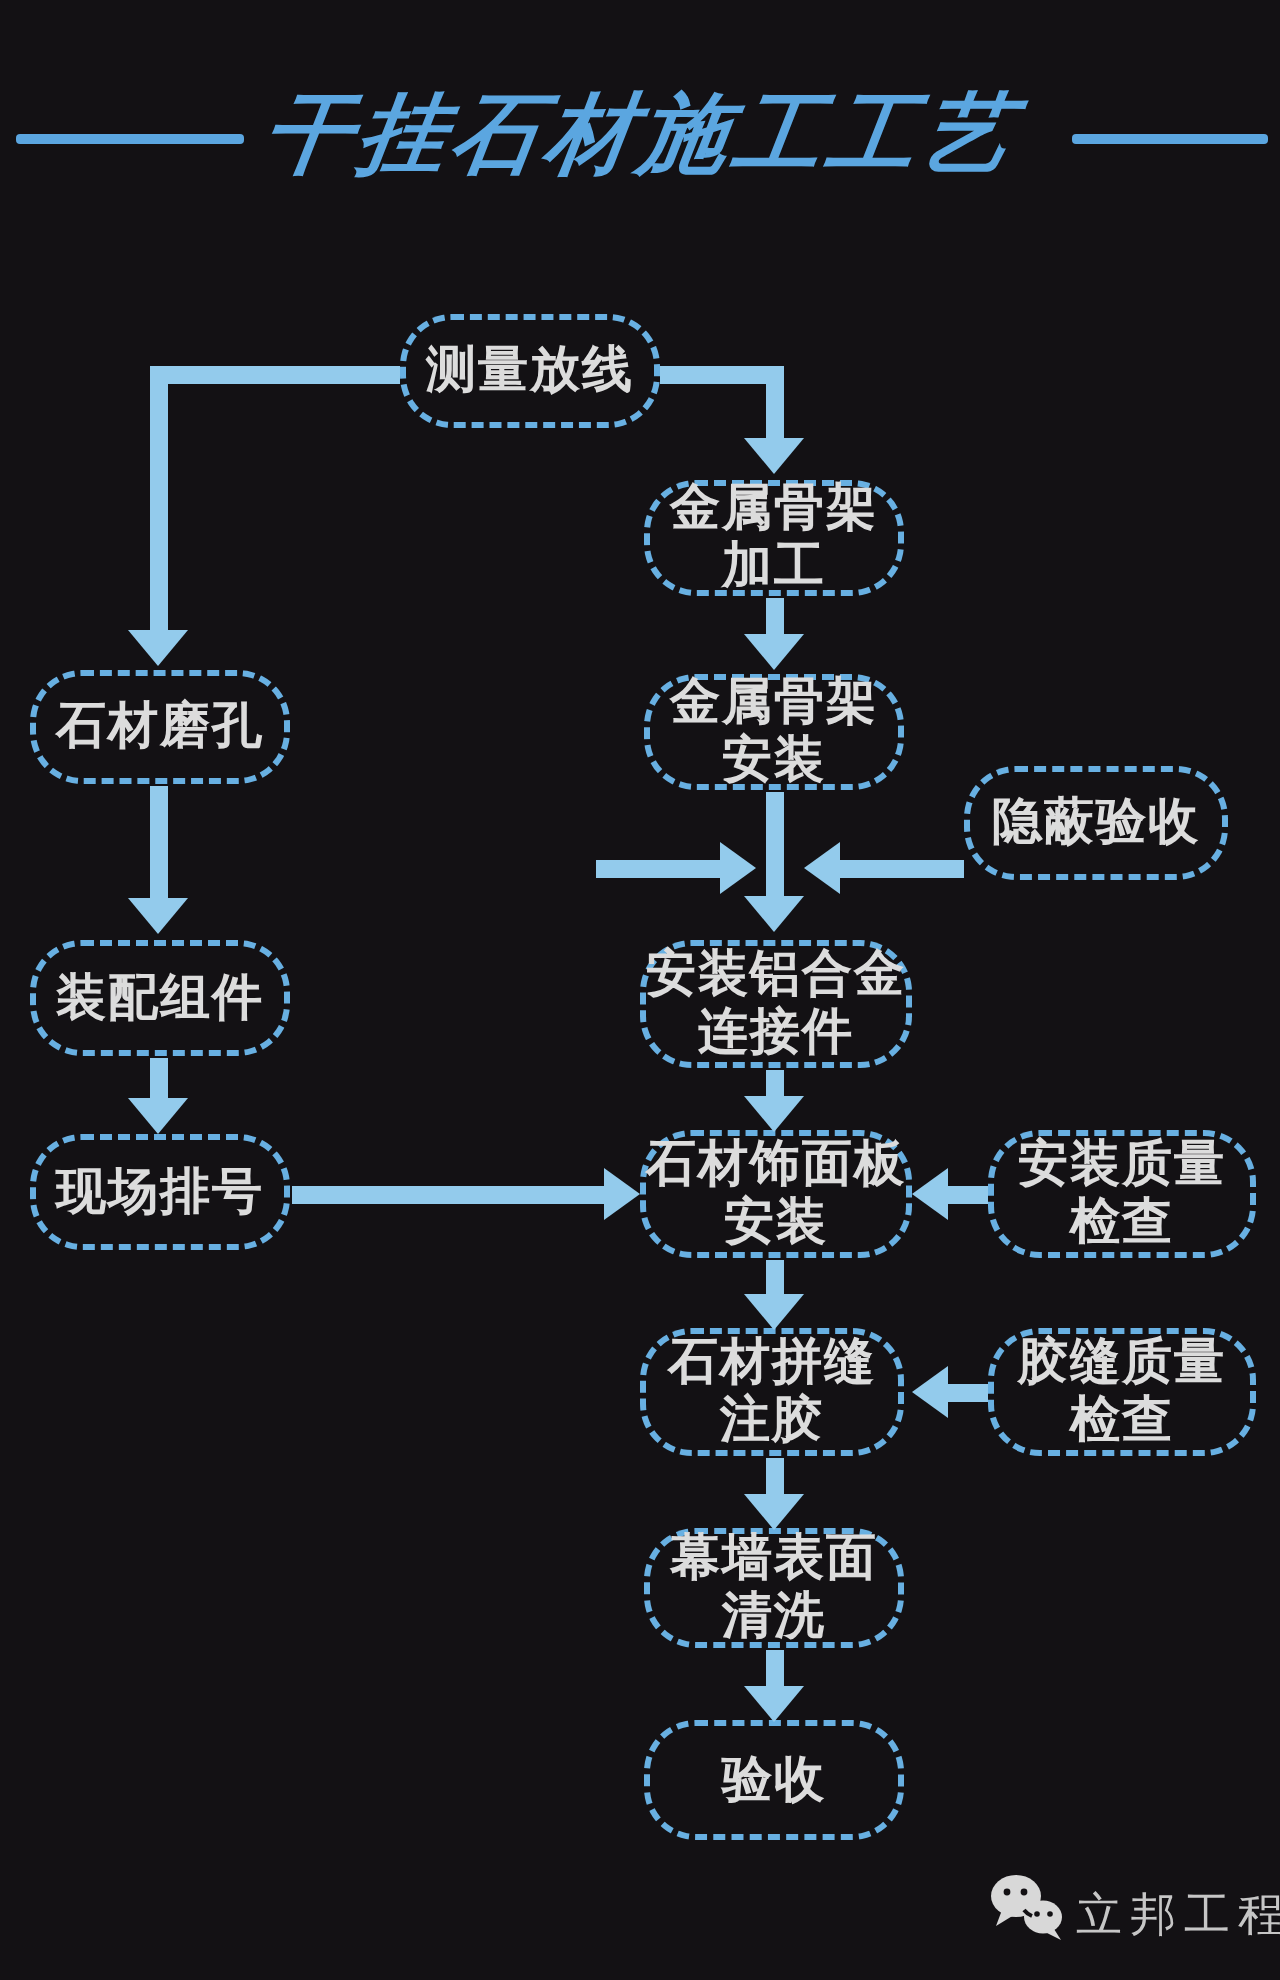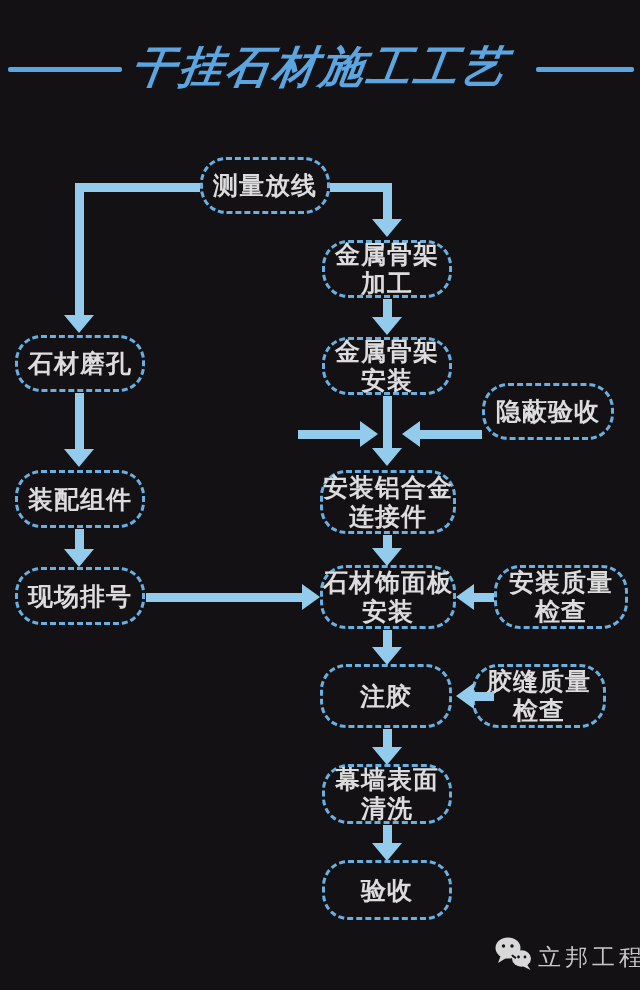--- a/index.html
+++ b/index.html
@@ -88,23 +88,24 @@
   </div>
   <div class="node" style="left:320px;top:565px;width:136px;height:64px;">
     <span class="line">石材饰面板</span>
       <span class="line">安装</span>
   </div>
   <div class="node" style="left:494px;top:565px;width:134px;height:64px;">
     <span class="line">安装质量</span>
       <span class="line">检查</span>
   </div>
   <div class="node" style="left:320px;top:664px;width:132px;height:64px;">
+    <span class="line">石材拼缝</span>
       <span class="line">注胶</span>
   </div>
-  <div class="node" style="left:472px;top:664px;width:134px;height:64px;text-align:center;">
+  <div class="node" style="left:494px;top:664px;width:134px;height:64px;text-align:center;">
     <span class="line">胶缝质量</span>
       <span class="line">检查</span>
   </div>
   <div class="node" style="left:322px;top:764px;width:130px;height:60px;">
     <span class="line">幕墙表面</span>
       <span class="line">清洗</span>
   </div>
   <div class="node" style="left:322px;top:860px;width:130px;height:60px;">
       <span class="line">验收</span>
   </div>

